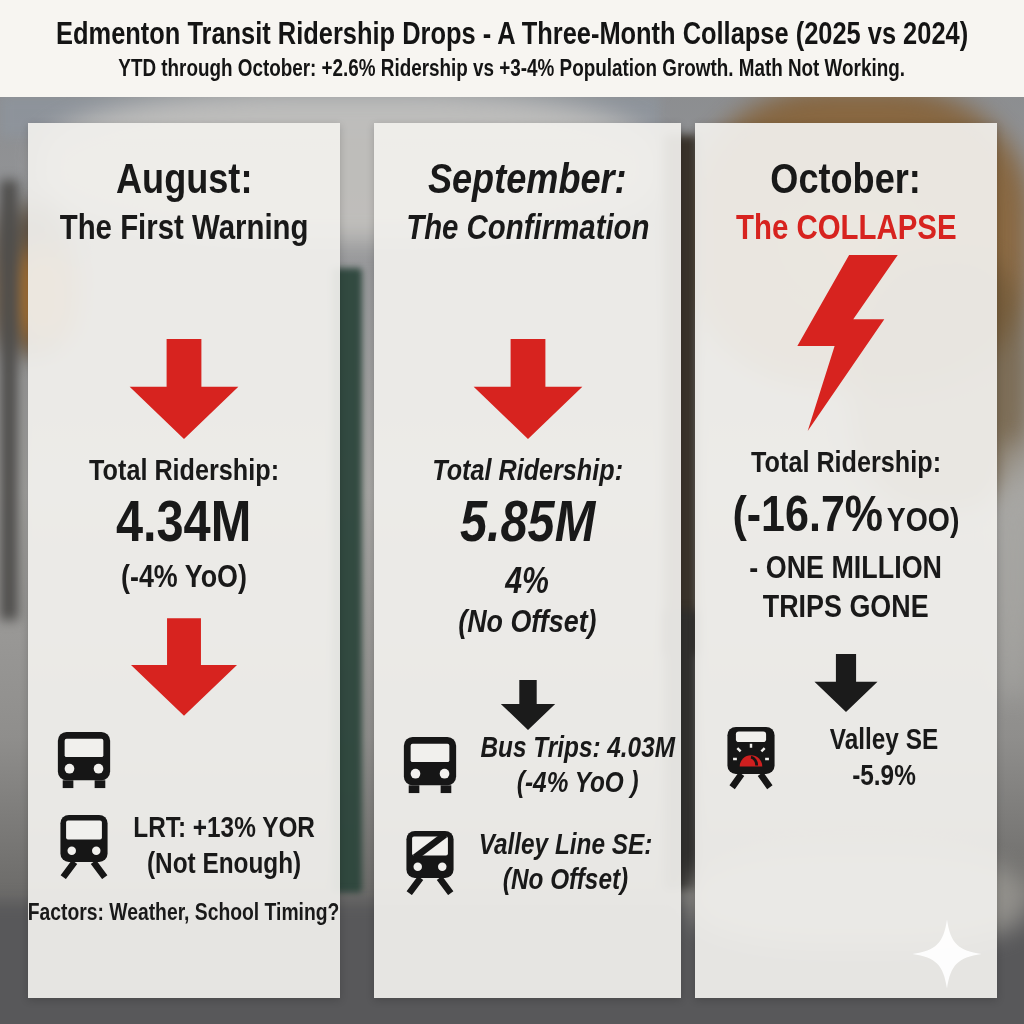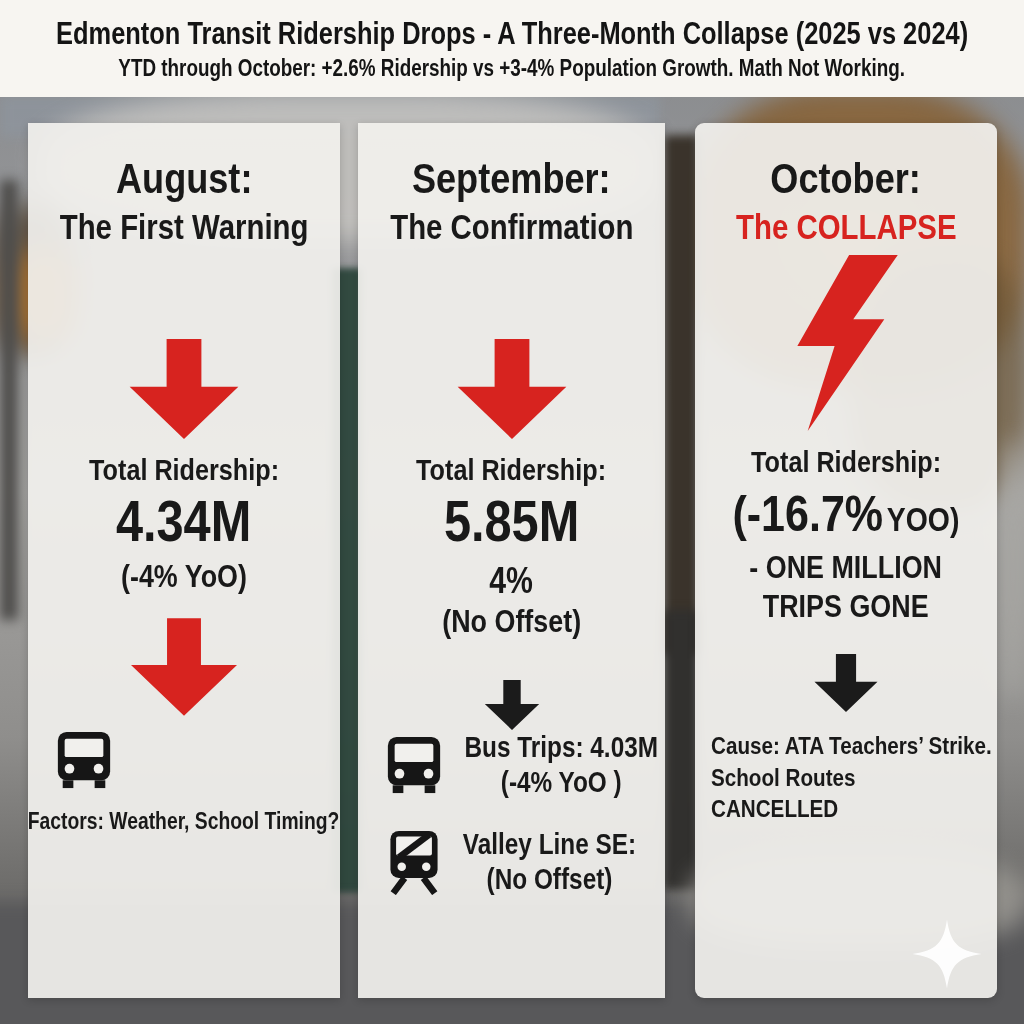--- a/index.html
+++ b/index.html
@@ -33,22 +33,22 @@
   .header .t1{font-size:31px;font-weight:700;white-space:nowrap;transform:scaleX(0.82);color:#141414;letter-spacing:0;}
   .header .t2{font-size:23px;font-weight:700;white-space:nowrap;transform:scaleX(0.82);color:#141414;}
 
   
   .panel{
     position:absolute;top:123px;height:875px;background:rgba(241,240,237,0.93);
     box-shadow:0 2px 8px rgba(0,0,0,.18);z-index:2;
     display:flex;flex-direction:column;align-items:center;text-align:center;overflow:hidden;
   }
   .p1{left:28px;width:312px;}
-  .p2{left:358px;width:307px;}
-  .p3{left:695px;width:302px;border-radius:9px;}
+  .p2{left:374px;width:307px;font-style:italic;}
+  .p3{left:695px;width:302px;}
 
   .cond{display:block;transform:scaleX(0.84);transform-origin:50% 50%;white-space:nowrap;}
   .cond-l{display:block;transform:scaleX(0.86);transform-origin:0 50%;white-space:nowrap;}
 
   .col-title{margin:32px 0 0 0;font-size:43px;font-weight:700;line-height:1.1;}
   .col-sub{margin:6px 0 0 0;font-size:35px;font-weight:700;line-height:1.1;}
   .red{color:#d7231f;}
 
   .hero1{margin-top:92px;line-height:0;}
   .p3 .hero1{margin-top:8px;}
@@ -126,20 +126,35 @@
           <svg width="62" height="60" viewBox="0 0 64 62">
               <rect x="5" y="2" width="54" height="50" rx="9" fill="#161616"></rect>
               <rect x="12" y="9" width="40" height="19" rx="2" fill="#f1f0ed"></rect>
               <circle cx="17" cy="40" r="5" fill="#f1f0ed"></circle>
               <circle cx="47" cy="40" r="5" fill="#f1f0ed"></circle>
               <rect x="10" y="52" width="11" height="8" fill="#161616"></rect>
               <rect x="43" y="52" width="11" height="8" fill="#161616"></rect>
             </svg>
         </span>
       </div>
+      <div class="row">
+        <span class="ricon">
+          <svg width="62" height="66" viewBox="0 0 64 70">
+              <rect x="7" y="2" width="50" height="50" rx="9" fill="#161616"></rect>
+              <rect x="13" y="8" width="38" height="20" rx="2" fill="#f1f0ed"></rect>
+              <circle cx="19" cy="40" r="4.5" fill="#f1f0ed"></circle>
+              <circle cx="45" cy="40" r="4.5" fill="#f1f0ed"></circle>
+              <path d="M22 52 L10 68 M42 52 L54 68" stroke="#161616" stroke-width="7"></path>
+            </svg>
+        </span>
+        <span class="rtext">
+          <span class="cond">LRT: +13% YOR</span>
+          <span class="cond">(Not Enough)</span>
+        </span>
+      </div>
     </div>
     <div class="footer1 cond">Factors: Weather, School Timing?</div>
   </section>
 
   <section class="panel p2">
     <h2 class="col-title cond">September:</h2>
     <h3 class="col-sub cond">The Confirmation</h3>
     <div class="hero1">
       <svg width="112" height="100" viewBox="0 0 100 92">
           <polygon points="34,0 66,0 66,44 100,44 50,92 0,44 34,44" fill="#d7231f"></polygon>
@@ -204,25 +219,36 @@
       <span class="small">YOO)</span>
     </div>
     <div class="stat-note cond">- ONE MILLION</div>
     <div class="stat-note sm2 cond">TRIPS GONE</div>
     <div class="mid-arrow">
       <svg width="66" height="58" viewBox="0 0 100 92">
           <polygon points="34,0 66,0 66,44 100,44 50,92 0,44 34,44" fill="#1b1b1b"></polygon>
         </svg>
     </div>
     <div class="rows">
-    </div>
-    <div class="cause">
-      <span class="cond-l">Cause: ATA Teachers’ Strike.</span>
-      <span class="cond-l">School Routes</span>
-      <span class="cond-l">CANCELLED</span>
+      <div class="row">
+        <span class="ricon">
+          <svg width="62" height="66" viewBox="0 0 64 70">
+              <rect x="7" y="2" width="50" height="50" rx="9" fill="#161616"></rect>
+              <rect x="16" y="7" width="32" height="11" rx="3" fill="#f1f0ed"></rect>
+              <path d="M32 24 v-4 M21 28 l-3.5 -3.5 M43 28 l3.5 -3.5 M17 36 h-4 M47 36 h4" stroke="#f1f0ed" stroke-width="2.6"></path>
+              <path d="M20 44 a12 12 0 0 1 24 0 z" fill="#cf1f1f"></path>
+              <path d="M32 34 a7 9 0 0 1 6 9" stroke="#161616" stroke-width="3" fill="none"></path>
+              <path d="M22 52 L12 66 M42 52 L52 66" stroke="#161616" stroke-width="7"></path>
+            </svg>
+        </span>
+        <span class="rtext">
+          <span class="cond">Valley SE</span>
+          <span class="cond">-5.9%</span>
+        </span>
+      </div>
     </div>
     <div class="sparkle">
       <svg width="72" height="72" viewBox="0 0 100 100">
           <path d="M50 2 C55 35 65 45 98 50 C65 55 55 65 50 98 C45 65 35 55 2 50 C35 45 45 35 50 2 Z" fill="rgba(255,255,255,0.92)"></path>
         </svg>
     </div>
   </section>
 
 </div>
 

